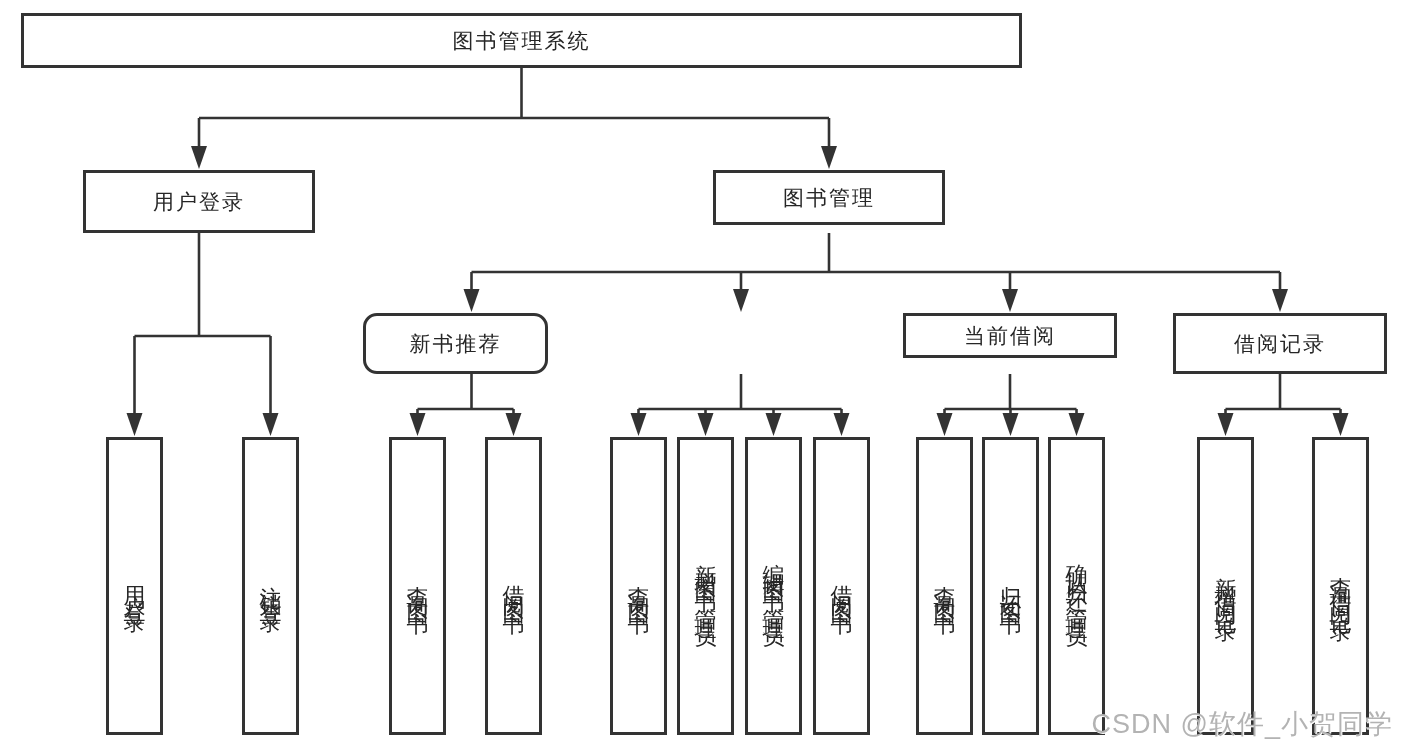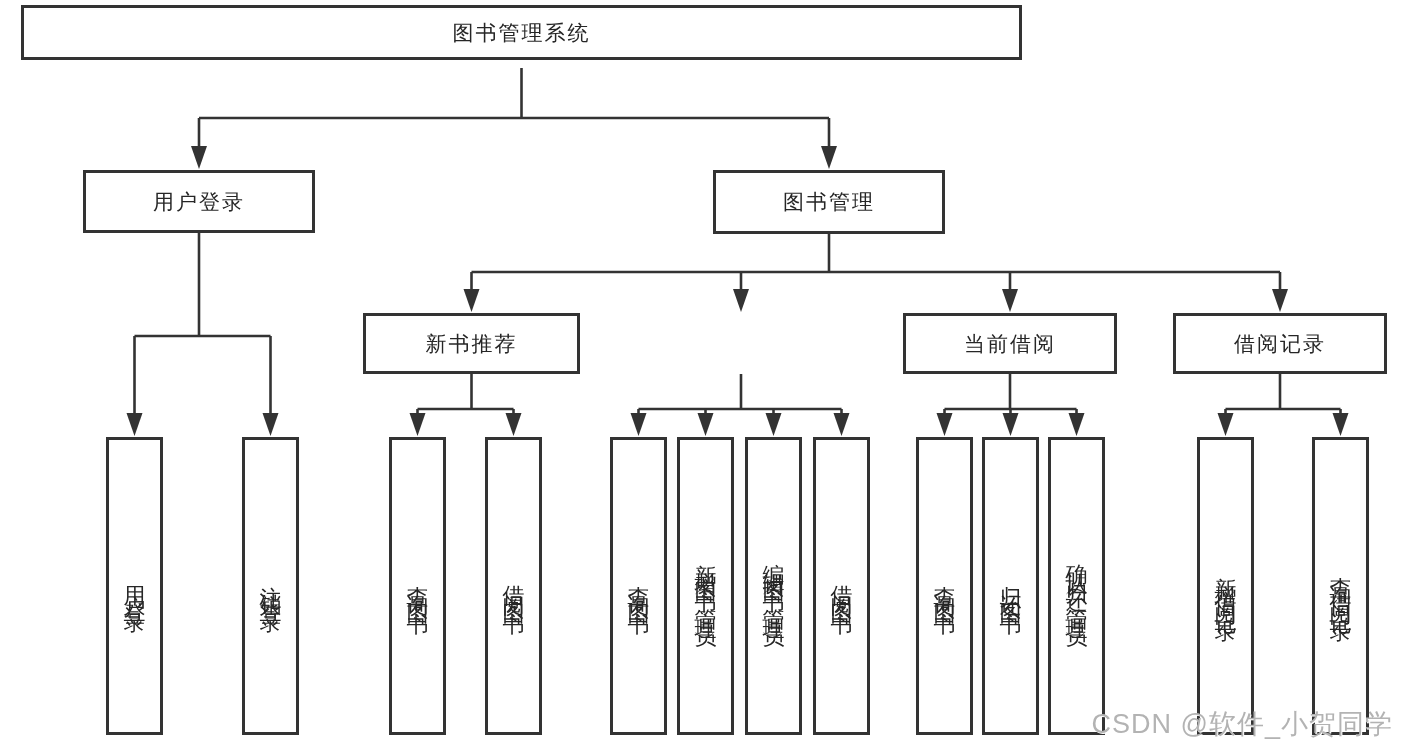--- a/index.html
+++ b/index.html
@@ -37,26 +37,26 @@
   }
   .box.vertical span {
     writing-mode: vertical-rl;
     text-orientation: mixed;
     font-size: 22px;
     letter-spacing: 9px;
     line-height: 1;
     white-space: nowrap;
   }
   
-  .n-root        { left: 21px;   top: 5px;  width: 1001px; height: 55px; }
+  .n-root        { left: 21px;   top: 13px;  width: 1001px; height: 55px; }
   .n-user-login  { left: 83px;   top: 170px; width: 232px;  height: 63px; }
-  .n-book-mgmt   { left: 713px;  top: 170px; width: 232px;  height: 64px; }
-  .n-new-book    { left: 363px;  top: 313px; width: 217px;  height: 61px; }
+  .n-book-mgmt   { left: 713px;  top: 170px; width: 232px;  height: 55px; }
+  .n-new-book    { left: 363px;  top: 313px; width: 185px;  height: 61px; border-radius: 14px; }
   .n-book-borrow { left: 633px;  top: 313px; width: 216px;  height: 61px; }
-  .n-cur-borrow  { left: 903px;  top: 313px; width: 214px;  height: 61px; }
+  .n-cur-borrow  { left: 903px;  top: 313px; width: 214px;  height: 45px; }
   .n-borrow-rec  { left: 1173px; top: 313px; width: 214px;  height: 61px; }
   .leaf { top: 437px; width: 57px; height: 298px; }
   .n-a1 { left: 106px; }
   .n-a2 { left: 242px; }
   .n-b1 { left: 389px; }
   .n-b2 { left: 485px; }
   .n-c1 { left: 610px; }
   .n-c2 { left: 677px; }
   .n-c3 { left: 745px; }
   .n-c4 { left: 813px; }

